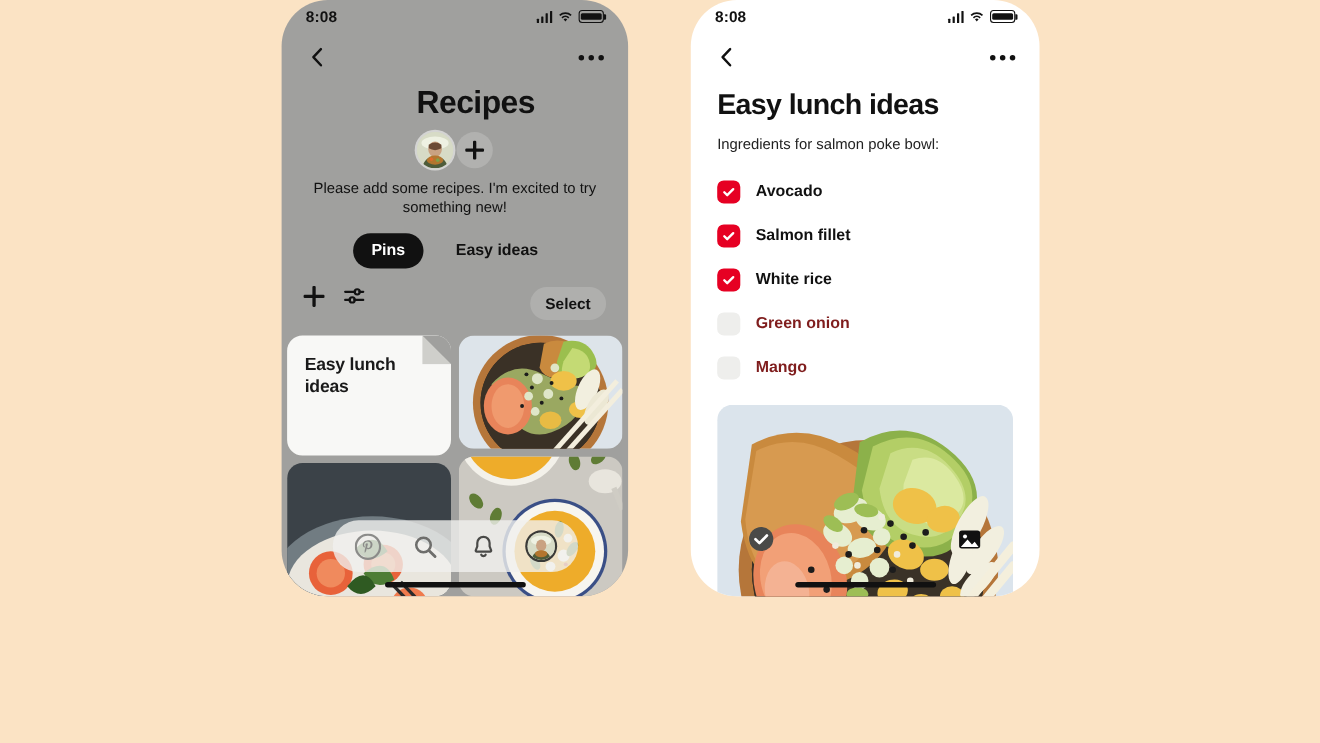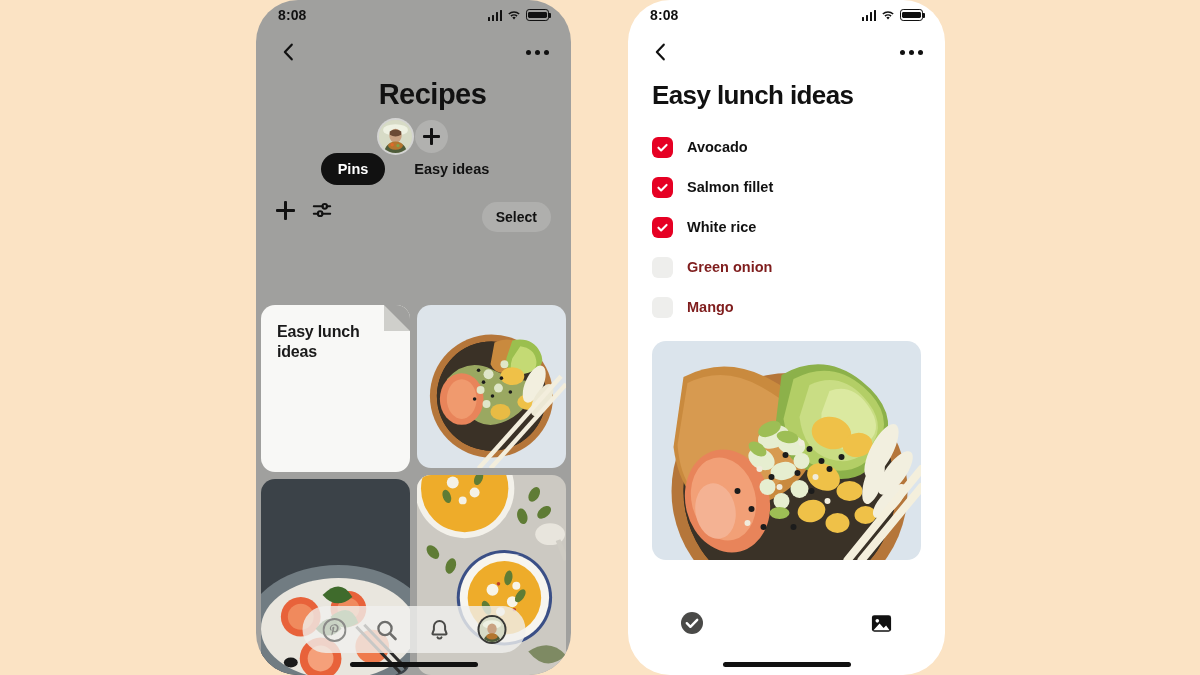--- a/index.html
+++ b/index.html
@@ -17,21 +17,21 @@
     position: relative;
     width: 1200px;
     height: 675px;
     background: #fbe3c4;
   }
 
   
   .phone {
     position: absolute;
     top: 0;
-    height: 675px;
+    height: 542px;
     border-radius: 42px;
     overflow: hidden;
   }
   #phone-left  { left: 256px; width: 315px; background: #a0a09e; }
   #phone-right { left: 628px; width: 317px; background: #ffffff; }
 
   
   .statusbar {
     position: relative;
     height: 30px;
@@ -130,21 +130,21 @@
     line-height: 18px;
     color: #111;
     margin: 9px 20px 0 20px;
   }
 
   .tabs {
     display: flex;
     align-items: center;
     justify-content: center;
     gap: 12px;
-    margin-top: 0;
+    margin-top: 14px;
   }
   .tab {
     font-size: 14.5px;
     font-weight: 700;
     color: #111;
     padding: 8px 17px;
     border-radius: 19px;
   }
   .tab.active { background: #111; color: #fff; }
 
@@ -362,20 +362,21 @@
           <circle cx="16" cy="30" r="2" fill="#e06a2b"></circle>
           <circle cx="23" cy="31" r="2" fill="#7fa24a"></circle>
           <path d="M13 14q7-5 14 0v4q-7 4-14 0z" fill="#6b4a34"></path>
         </svg>
       </div>
       <div class="add-collab">
         <span class="plus-glyph"></span>
       </div>
     </div>
 
+    <div class="board-note">Please add some recipes. I'm excited to try something new!</div>
 
     <div class="tabs">
       <div class="tab active">Pins</div>
       <div class="tab">Easy ideas</div>
     </div>
 
     <div class="toolrow">
       <span class="tool-ico plus"></span>
       <svg class="tool-ico" viewBox="0 0 24 24">
         <path d="M3 8h10M17 8h4M3 16h5M12 16h9" stroke="#111" stroke-width="2.1" stroke-linecap="round"></path>
@@ -557,20 +558,21 @@
           </svg>
       </span>
       <span class="dots">
           <i></i>
           <i></i>
           <i></i>
         </span>
     </div>
 
     <div class="doc-title">Easy lunch ideas</div>
+    <div class="doc-sub">Ingredients for salmon poke bowl:</div>
 
     <div class="checklist">
 
       <div class="check-item done">
         <span class="cbox on" style="background:#e60023">
           <svg width="13" height="13" viewBox="0 0 16 16">
               <path d="M3 8.3 6.3 11.6 13 4.9" stroke="#fff" stroke-width="2.6" fill="none" stroke-linecap="round" stroke-linejoin="round"></path>
             </svg>
         </span>
         <span class="check-label">Avocado</span>

